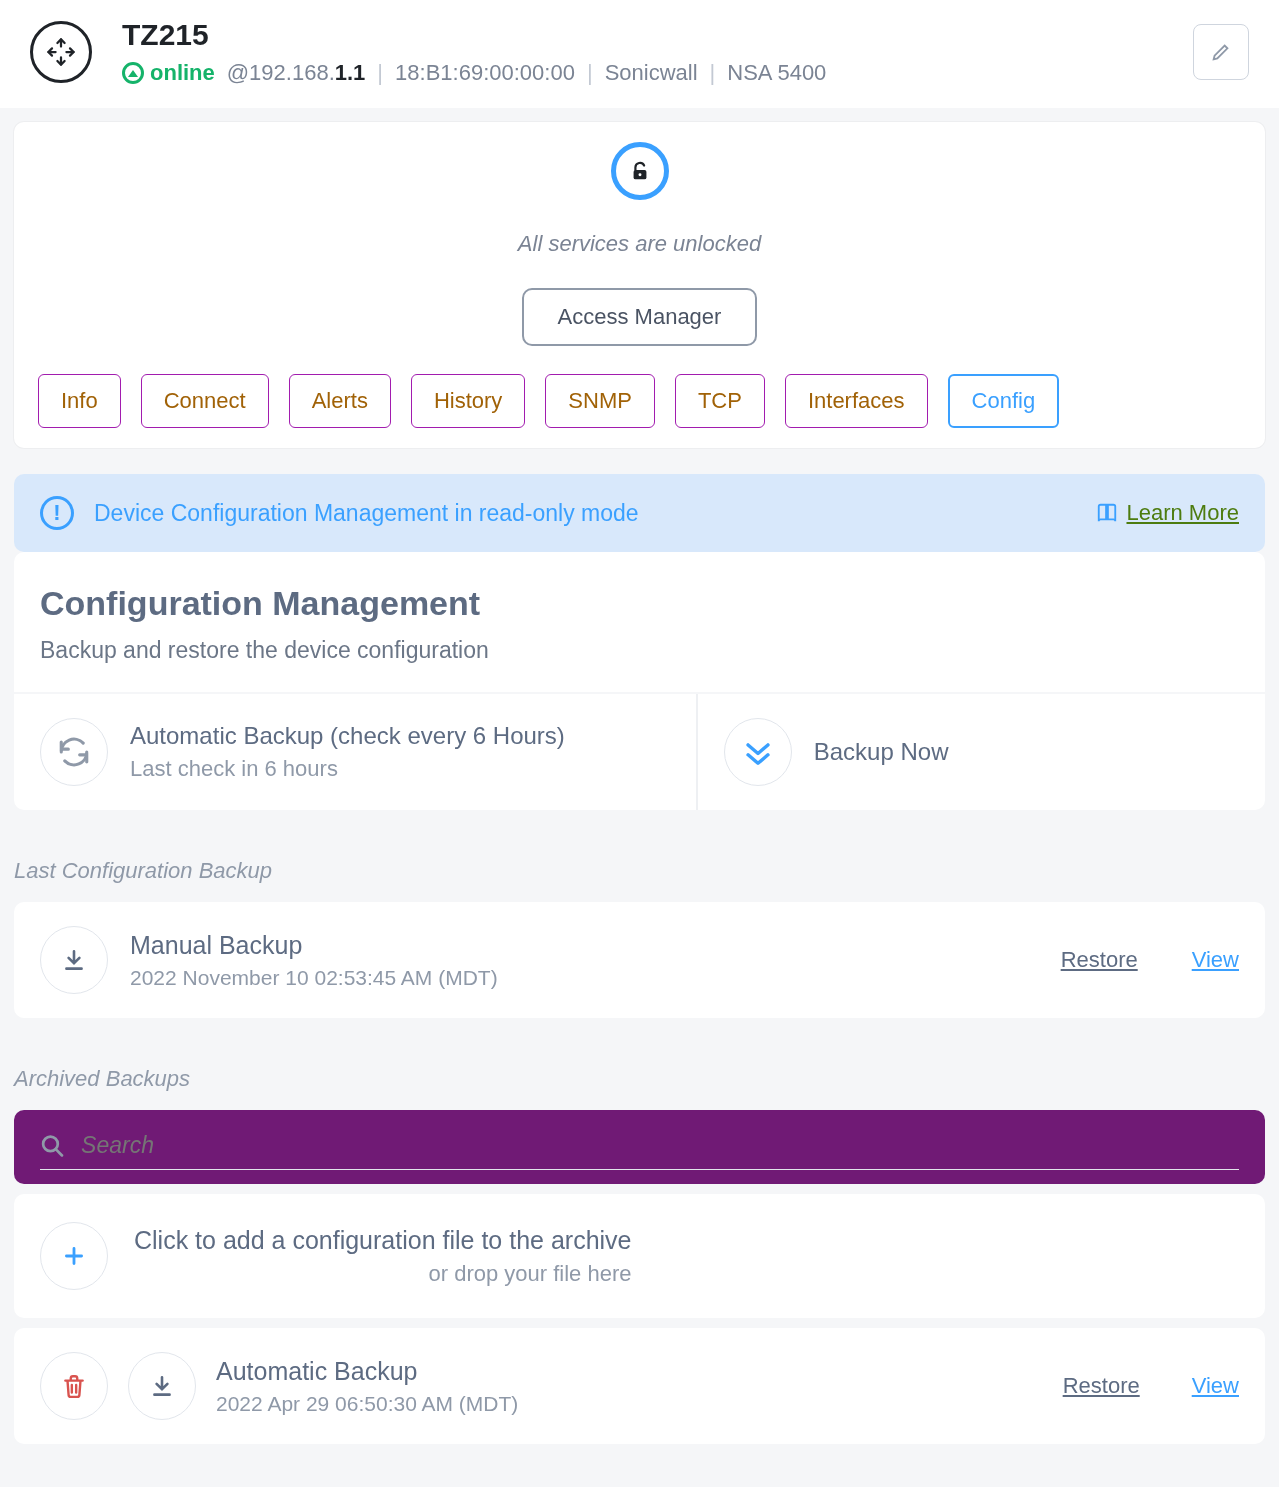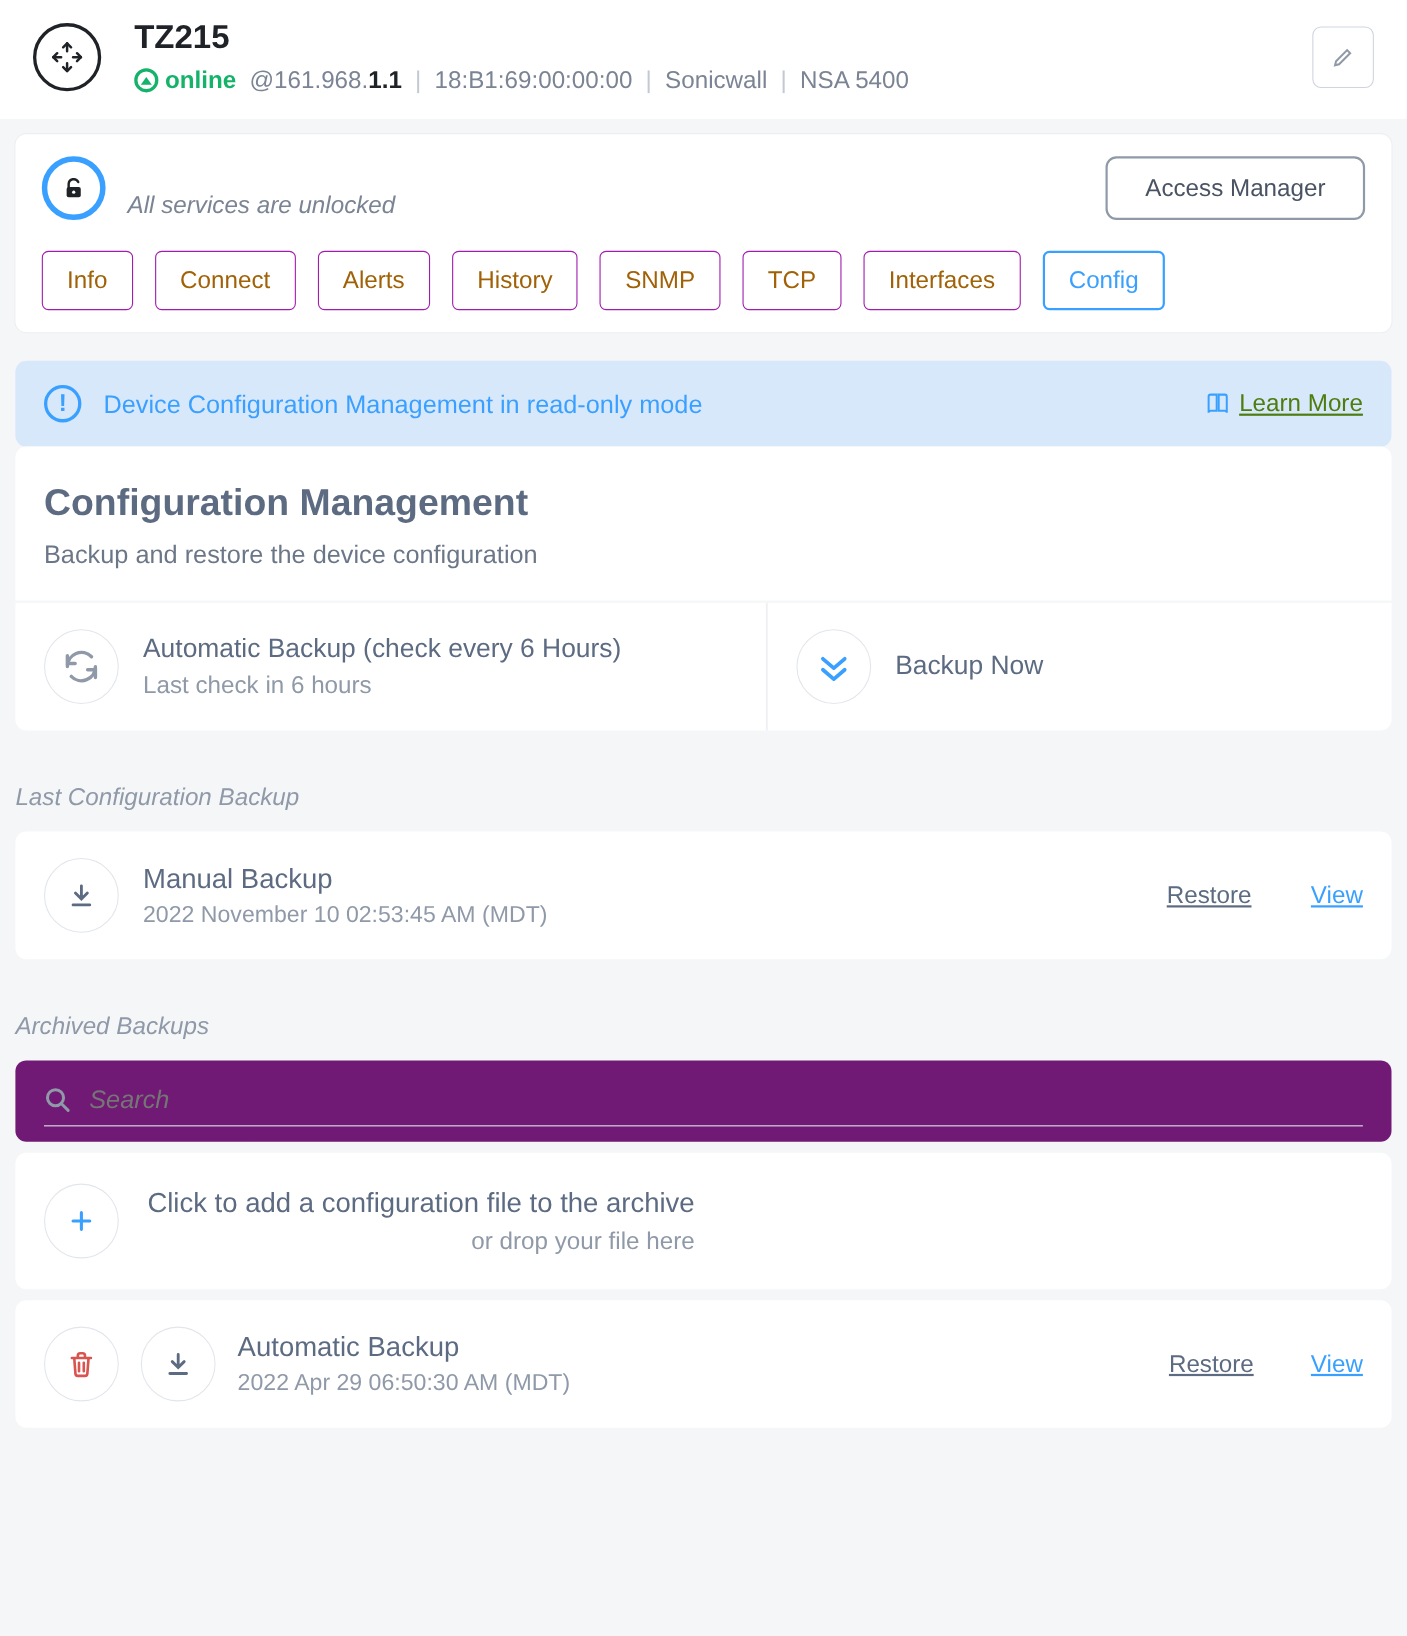--- a/index.html
+++ b/index.html
@@ -15,21 +15,21 @@
 .device-meta { display: flex; align-items: center; flex-wrap: wrap; gap: 12px; font-size: 22px; color: #7b8494; }
 .status-chip { display: inline-flex; align-items: center; gap: 6px; color: #15b36a; font-weight: 700; }
 .status-dot { width: 22px; height: 22px; border: 3px solid #15b36a; border-radius: 50%; display: inline-flex; align-items: center; justify-content: center; }
 .status-dot::after { content: ""; width: 0; height: 0; border-left: 5px solid transparent; border-right: 5px solid transparent; border-bottom: 7px solid #15b36a; }
 .meta-pipe { color: #c3c9d3; }
 .ip-addr .bold { color: #1f2328; font-weight: 600; }
 .edit-btn { width: 56px; height: 56px; border: 1px solid #cfd5de; border-radius: 8px; background: #fff; display: flex; align-items: center; justify-content: center; cursor: pointer; }
 
 
 .card { background: #fff; border-radius: 10px; margin: 14px 14px 0 14px; padding: 20px 24px; box-shadow: 0 0 0 1px rgba(0,0,0,0.03); }
-.access-row { display: flex; align-items: flex-end; gap: 20px; }
+.access-row { display: flex; align-items: center; gap: 31px; flex-direction: column; }
 .lock-badge { width: 58px; height: 58px; border: 5px solid #3aa0ff; border-radius: 50%; display: flex; align-items: center; justify-content: center; background: #fff; }
 .lock-badge svg { width: 22px; height: 22px; }
 .services-text { flex: 1; font-style: italic; font-size: 22px; color: #7b8494; }
 .access-mgr-btn { padding: 14px 34px; border: 2px solid #8f99a8; border-radius: 10px; background: #fff; font-size: 22px; color: #4a5363; cursor: pointer; }
 .tabs-row { display: flex; gap: 20px; margin-top: 28px; flex-wrap: wrap; }
 .tab { padding: 12px 22px; border: 1px solid #a21caf; border-radius: 6px; font-size: 22px; color: #a16207; background: #fff; cursor: pointer; }
 .tab.active { border: 2px solid #3aa0ff; color: #3aa0ff; }
 
 
 .notice { background: #d8e8fb; border-radius: 10px; margin: 26px 14px 0 14px; padding: 22px 26px; display: flex; align-items: center; gap: 20px; }
@@ -93,21 +93,21 @@
         <path d="M20 6 L16 10 M20 6 L24 10 M20 34 L16 30 M20 34 L24 30 M6 20 L10 16 M6 20 L10 24 M34 20 L30 16 M34 20 L30 24"></path>
       </svg>
     </div>
     <div class="device-info">
       <div class="device-title">TZ215</div>
       <div class="device-meta">
         <span class="status-chip">
           <span class="status-dot"></span>
           <span>online</span>
         </span>
-        <span class="ip-addr"><span>@161.968.</span><span class="bold">1.1</span></span>
+        <span class="ip-addr"><span>@192.168.</span><span class="bold">1.1</span></span>
         <span class="meta-pipe">|</span>
         <span>18:B1:69:00:00:00</span>
         <span class="meta-pipe">|</span>
         <span>Sonicwall</span>
         <span class="meta-pipe">|</span>
         <span>NSA 5400</span>
       </div>
     </div>
     <button class="edit-btn">
       <svg width="22" height="22" viewBox="0 0 24 24" fill="none" stroke="#8f99a8" stroke-width="2">

